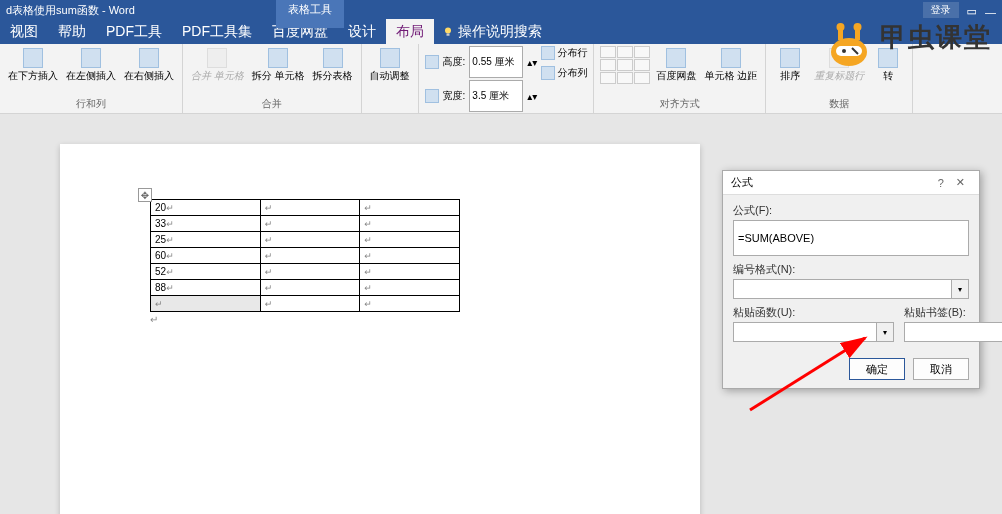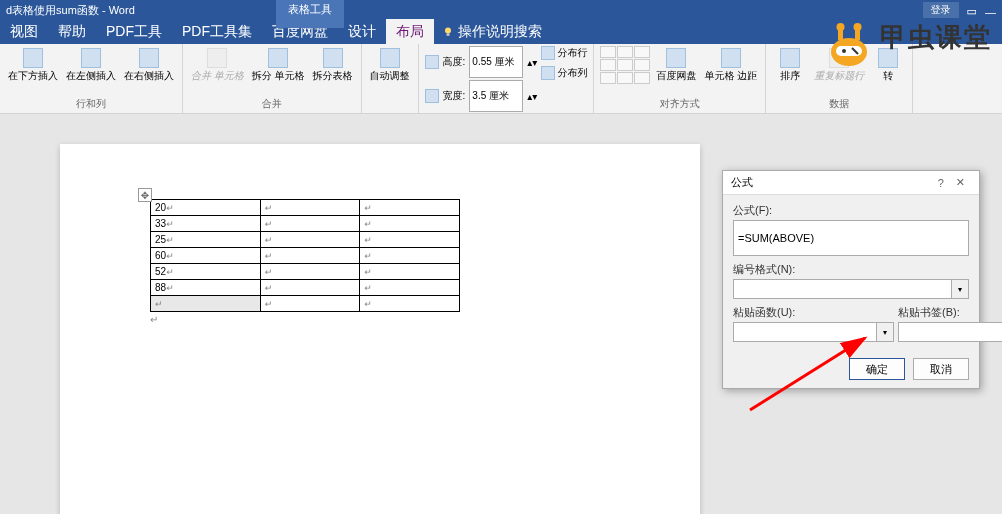--- a/index.html
+++ b/index.html
@@ -52,21 +52,21 @@
     
     .para-mark { font-size: 10px; color: #888; margin-top: 2px; }
     
     .dialog { position: absolute; top: 170px; right: 22px; width: 258px; background: #f0f0f0; border: 1px solid #aaa; box-shadow: 2px 2px 8px rgba(0,0,0,0.3); font-size: 11px; }
     .dialog-title { display: flex; align-items: center; padding: 4px 8px; background: #fff; border-bottom: 1px solid #ddd; }
     .dialog-title .spacer { flex: 1; }
     .dialog-title .help, .dialog-title .close { cursor: pointer; padding: 0 6px; color: #666; }
     .dialog-body { padding: 8px 10px; }
     .field-label { margin-bottom: 2px; color: #333; }
     .field-input { width: 100%; height: 36px; border: 1px solid #ababab; background: #fff; padding: 0 4px; font-size: 11px; margin-bottom: 6px; }
-    .field-row { display: flex; gap: 4px; }
+    .field-row { display: flex; gap: 10px; }
     .field-col { flex: 1; }
     .combo { display: flex; }
     .combo input { flex: 1; height: 20px; border: 1px solid #ababab; border-right: none; background: #fff; font-size: 11px; }
     .combo .arrow { width: 18px; height: 20px; border: 1px solid #ababab; background: #f0f0f0; display: flex; align-items: center; justify-content: center; font-size: 8px; cursor: pointer; }
     .dialog-buttons { display: flex; justify-content: flex-end; gap: 8px; padding: 8px 10px; }
     .dlg-btn { width: 56px; height: 22px; border: 1px solid #ababab; background: #fdfdfd; font-size: 11px; cursor: pointer; }
     .dlg-btn.primary { border: 1px solid #2b579a; }
     
     .watermark { position: absolute; top: 20px; right: 10px; display: flex; align-items: flex-start; gap: 6px; z-index: 100; }
     .watermark-text { font-size: 26px; font-weight: bold; color: #333; letter-spacing: 2px; }

